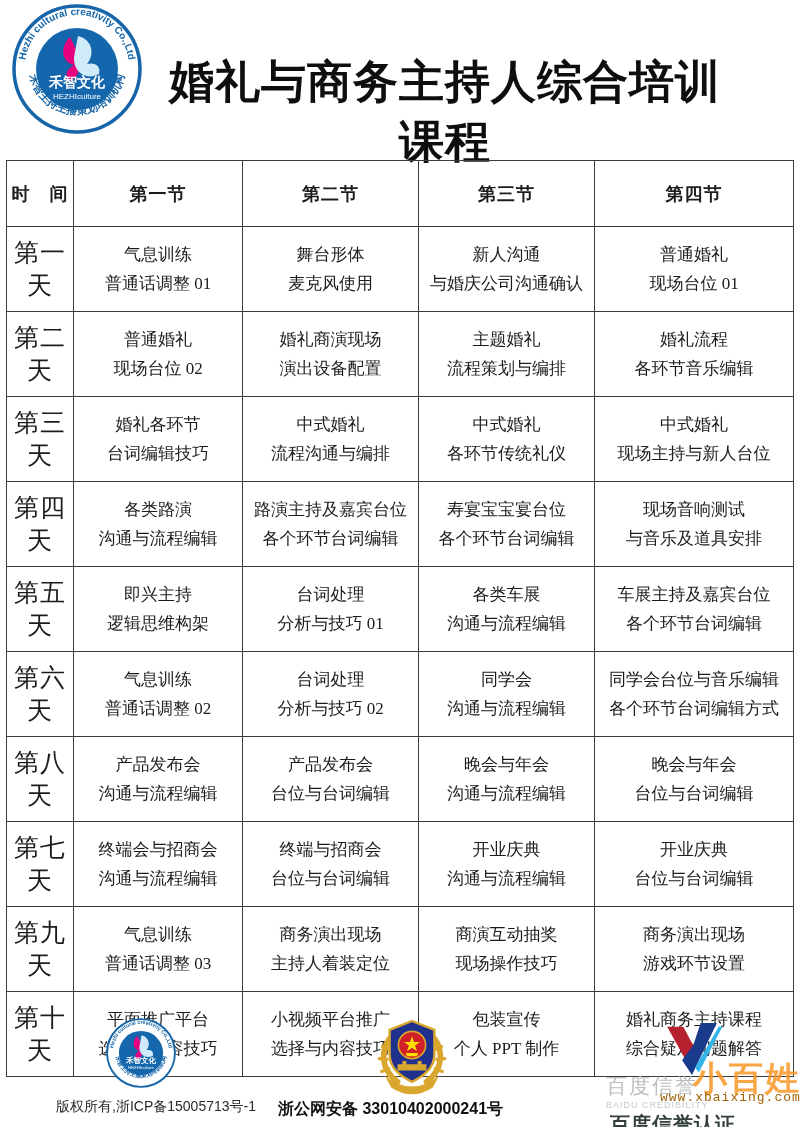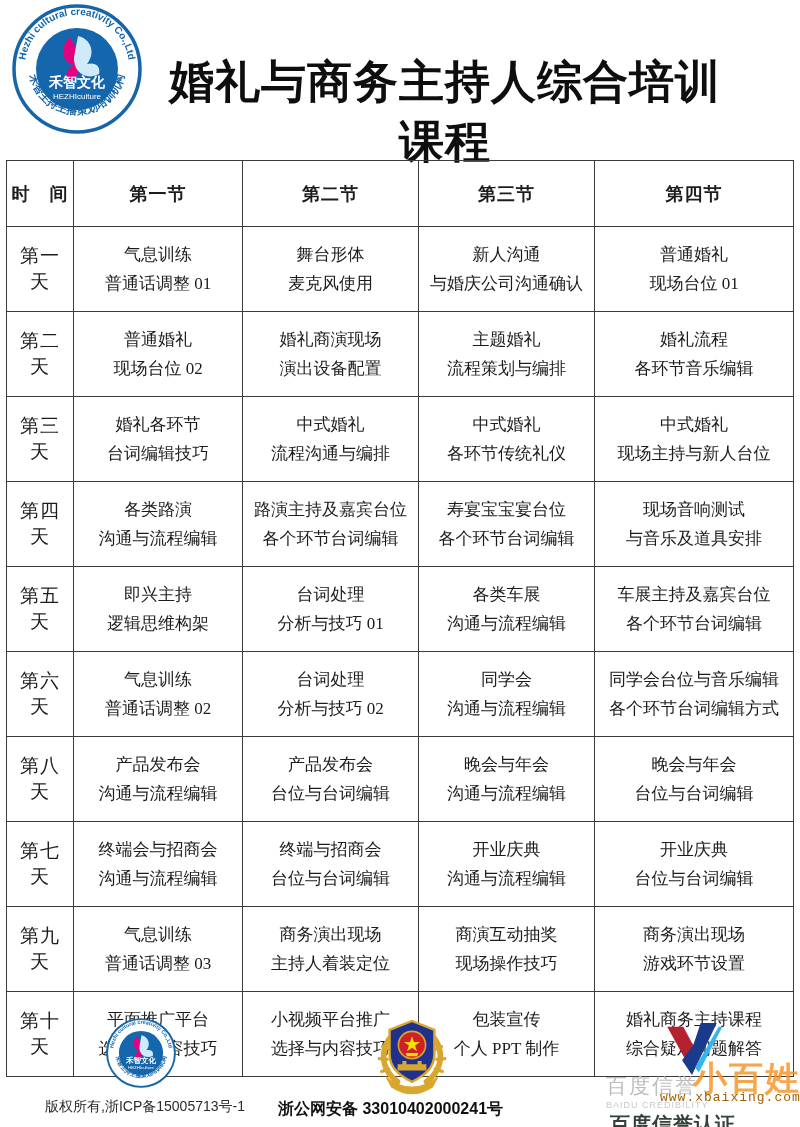--- a/index.html
+++ b/index.html
@@ -12,27 +12,27 @@
     font-size:45px;font-weight:900;color:#0e0e0e;letter-spacing:1px;
     font-family:"Liberation Sans","DejaVu Sans",sans-serif;}
 
   
   .schedule-wrap{position:absolute;left:6px;top:160px;width:787px;}
   table.schedule{border-collapse:collapse;table-layout:fixed;width:787px;
     font-family:"Liberation Serif","DejaVu Serif",serif;color:#1c1c1c;}
   table.schedule th,table.schedule td{border:1px solid #3c3c3c;text-align:center;vertical-align:middle;padding:4px;}
   table.schedule th{height:57px;font-size:18px;font-weight:600;letter-spacing:1px;}
   table.schedule td{height:76px;}
-  td.day-cell{font-size:19px;letter-spacing:1px;margin-top:30px;}
+  td.day-cell{font-size:25px;letter-spacing:1px;margin-top:30px;}
   td.lesson-cell div{font-size:17px;line-height:29px;}
 
   
   .logo-footer{position:absolute;left:106px;top:1018px;width:70px;height:70px;}
   .logo-footer svg{width:70px;height:70px;}
-  .copyright{position:absolute;left:25px;top:1098px;width:240px;text-align:center;
+  .copyright{position:absolute;left:36px;top:1098px;width:240px;text-align:center;
     font-size:14px;color:#2a2a2a;}
   .police-badge{position:absolute;left:372px;top:1010px;width:80px;height:86px;}
   .police-filing{position:absolute;left:278px;top:1099px;width:268px;
     font-size:16px;font-weight:bold;color:#111;}
   .baidu-logo{position:absolute;left:656px;top:1018px;width:72px;height:62px;}
   .baidu-faded{position:absolute;left:606px;top:1072px;width:130px;text-align:left;color:#bcbdbf;}
   .baidu-faded .cn{font-size:21px;letter-spacing:2px;}
   .baidu-faded .en{font-size:9px;letter-spacing:1px;color:#c6c8ca;}
   .baidu-label{position:absolute;left:598px;top:1111px;width:150px;text-align:center;
     font-size:20px;font-weight:bold;color:#34413a;letter-spacing:1px;}

